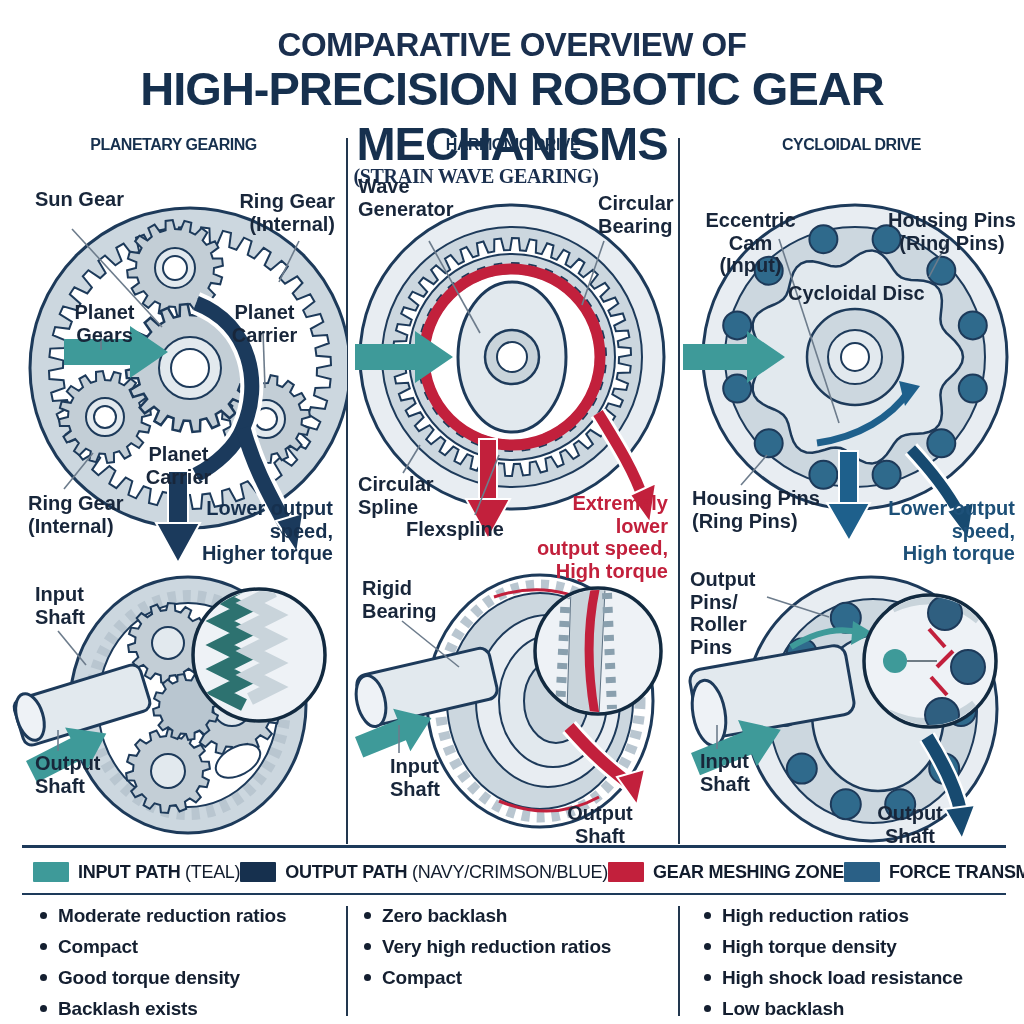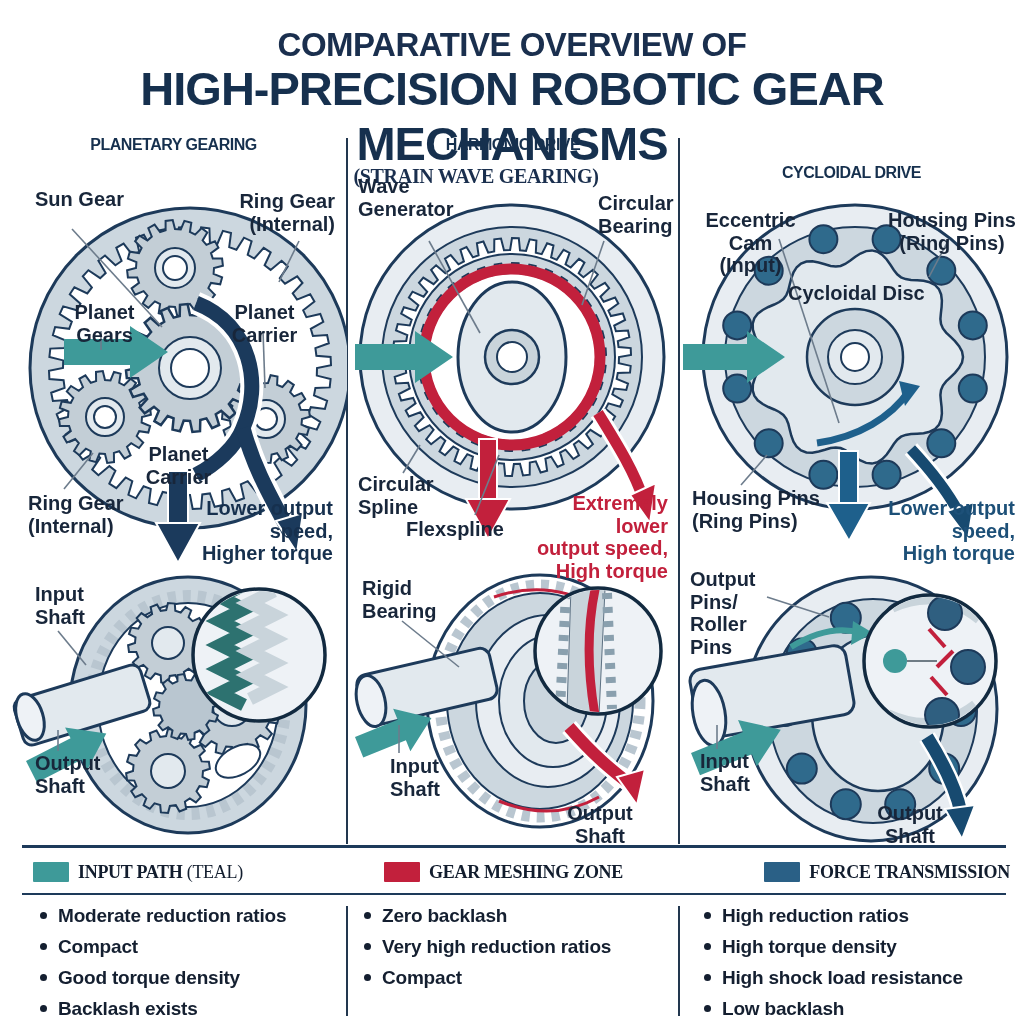--- a/index.html
+++ b/index.html
@@ -19,41 +19,41 @@
   .vdiv{width:2px;background:#22374f;}
   .lbl{position:absolute;font-size:20px;font-weight:700;line-height:1.13;color:#18263a;white-space:pre-line;}
   .ctr{text-align:center;margin-top:20px;}
   .rgt{text-align:right;}
   .navytxt{color:#16304e;}
   .crimtxt{color:#c2203c;}
   .bluetxt{color:#1d5078;}
   .rule{left:22px;right:18px;background:#1d3a5a;}
   .legendrow{left:33px;right:14px;top:857px;height:30px;display:flex;
              justify-content:space-between;align-items:center;}
-  .legitem{display:flex;align-items:center;gap:9px;font-family:Liberation Serif, serif;}
+  .legitem{display:flex;align-items:center;gap:9px;}
   .sw{width:36px;height:20px;display:inline-block;border-radius:1px;}
   .legtxt{font-size:18px;font-weight:700;letter-spacing:-0.3px;color:#121d2e;white-space:nowrap;}
   .legnote{font-weight:400;}
   .blist{top:903px;list-style:none;margin:0;padding:0;}
   .blist li{font-size:19px;font-weight:600;letter-spacing:-0.2px;color:#141f30;
             margin-bottom:6px;line-height:1.32;padding-left:20px;position:relative;}
   .blist li::before{content:"";position:absolute;left:2px;top:9px;width:7px;height:7px;
                     border-radius:50%;background:#141f30;}
   svg{display:block;}
 </style>
 </head>
 <body>
 
 <div class="abs title1">COMPARATIVE OVERVIEW OF</div>
 <div class="abs title2">HIGH-PRECISION ROBOTIC GEAR MECHANISMS</div>
 
 <div class="abs colhead" style="left:0;width:347px;">PLANETARY GEARING</div>
 <div class="abs colhead" style="left:347px;width:332px;">HARMONIC DRIVE</div>
 <div class="abs colsub" style="left:334px;width:284px;font-family:Liberation Serif, serif;">(STRAIN WAVE GEARING)</div>
-<div class="abs colhead" style="left:679px;width:345px;margin-top:28px;">CYCLOIDAL DRIVE</div>
+<div class="abs colhead" style="left:679px;width:345px;">CYCLOIDAL DRIVE</div>
 
 <div class="abs vdiv" style="left:346px;top:138px;height:706px;"></div>
 <div class="abs vdiv" style="left:678px;top:138px;height:706px;"></div>
 
 <svg class="abs" style="left:0;top:185px;" width="347" height="380" viewBox="0 0 347 380">
   <circle cx="190" cy="183" r="160" fill="#ccd7df" stroke="#1d3a5a" stroke-width="3"></circle>
   <path fill="#ffffff" stroke="#1d3a5a" stroke-width="2" d="M317.0 183.0L316.8 190.6L330.6 194.1L329.7 202.4L315.4 202.9L314.0 210.3L327.1 215.9L324.9 224.0L310.8 222.2L308.2 229.4L320.3 237.0L316.8 244.6L303.2 240.7L299.5 247.3L310.2 256.7L305.6 263.7L292.7 257.6L288.1 263.6L297.2 274.6L291.6 280.8L279.8 272.8L274.3 278.0L281.6 290.2L275.0 295.5L264.6 285.7L258.4 290.0L263.7 303.2L256.4 307.4L247.7 296.2L240.8 299.4L244.0 313.3L236.1 316.3L229.2 303.8L222.0 305.9L222.9 320.1L214.7 321.8L209.9 308.4L202.3 309.4L201.1 323.6L192.7 324.0L190.0 310.0L182.4 309.8L178.9 323.6L170.6 322.7L170.1 308.4L162.7 307.0L157.1 320.1L149.0 317.9L150.8 303.8L143.6 301.2L136.0 313.3L128.4 309.8L132.3 296.2L125.7 292.5L116.3 303.2L109.3 298.6L115.4 285.7L109.4 281.1L98.4 290.2L92.2 284.6L100.2 272.8L95.0 267.3L82.8 274.6L77.5 268.0L87.3 257.6L83.0 251.4L69.8 256.7L65.6 249.4L76.8 240.7L73.6 233.8L59.7 237.0L56.7 229.1L69.2 222.2L67.1 215.0L52.9 215.9L51.2 207.7L64.6 202.9L63.6 195.3L49.4 194.1L49.0 185.7L63.0 183.0L63.2 175.4L49.4 171.9L50.3 163.6L64.6 163.1L66.0 155.7L52.9 150.1L55.1 142.0L69.2 143.8L71.8 136.6L59.7 129.0L63.2 121.4L76.8 125.3L80.5 118.7L69.8 109.3L74.4 102.3L87.3 108.4L91.9 102.4L82.8 91.4L88.4 85.2L100.2 93.2L105.7 88.0L98.4 75.8L105.0 70.5L115.4 80.3L121.6 76.0L116.3 62.8L123.6 58.6L132.3 69.8L139.2 66.6L136.0 52.7L143.9 49.7L150.8 62.2L158.0 60.1L157.1 45.9L165.3 44.2L170.1 57.6L177.7 56.6L178.9 42.4L187.3 42.0L190.0 56.0L197.6 56.2L201.1 42.4L209.4 43.3L209.9 57.6L217.3 59.0L222.9 45.9L231.0 48.1L229.2 62.2L236.4 64.8L244.0 52.7L251.6 56.2L247.7 69.8L254.3 73.5L263.7 62.8L270.7 67.4L264.6 80.3L270.6 84.9L281.6 75.8L287.8 81.4L279.8 93.2L285.0 98.7L297.2 91.4L302.5 98.0L292.7 108.4L297.0 114.6L310.2 109.3L314.4 116.6L303.2 125.3L306.4 132.2L320.3 129.0L323.3 136.9L310.8 143.8L312.9 151.0L327.1 150.1L328.8 158.3L315.4 163.1L316.4 170.7L330.6 171.9L331.0 180.3Z"></path>
 
   <path fill="#c3ced6" stroke="#1d3a5a" stroke-width="2" d="M214.0 83.0L213.6 88.8L222.1 92.4L220.2 99.3L211.0 97.9L208.4 103.1L214.9 109.7L210.5 115.3L202.6 110.6L198.2 114.4L201.7 122.9L195.4 126.4L189.9 119.0L184.4 120.8L184.4 130.1L177.3 130.9L175.0 122.0L169.2 121.6L165.6 130.1L158.7 128.2L160.1 119.0L154.9 116.4L148.3 122.9L142.7 118.5L147.4 110.6L143.6 106.2L135.1 109.7L131.6 103.4L139.0 97.9L137.2 92.4L127.9 92.4L127.1 85.3L136.0 83.0L136.4 77.2L127.9 73.6L129.8 66.7L139.0 68.1L141.6 62.9L135.1 56.3L139.5 50.7L147.4 55.4L151.8 51.6L148.3 43.1L154.6 39.6L160.1 47.0L165.6 45.2L165.6 35.9L172.7 35.1L175.0 44.0L180.8 44.4L184.4 35.9L191.3 37.8L189.9 47.0L195.1 49.6L201.7 43.1L207.3 47.5L202.6 55.4L206.4 59.8L214.9 56.3L218.4 62.6L211.0 68.1L212.8 73.6L222.1 73.6L222.9 80.7Z"></path>
   <circle cx="175" cy="83" r="20" fill="#e2e9ee" stroke="#1d3a5a" stroke-width="2"></circle>
@@ -338,20 +338,24 @@
 <div class="lbl ctr" style="left:855px;width:110px;top:782px;">Output
 Shaft</div>
 
 <div class="abs rule" style="top:845px;height:3px;"></div>
 <div class="abs legendrow">
   <div class="legitem">
     <span class="sw" style="background: rgb(62, 154, 153);"></span>
     <span class="legtxt"><b>INPUT PATH</b> <span class="legnote">(TEAL)</span></span>
   </div>
   <div class="legitem">
+    <span class="sw" style="background: rgb(22, 48, 78);"></span>
+    <span class="legtxt"><b>OUTPUT PATH</b> <span class="legnote">(NAVY/CRIMSON/BLUE)</span></span>
+  </div>
+  <div class="legitem">
     <span class="sw" style="background: rgb(194, 32, 60);"></span>
     <span class="legtxt"><b>GEAR MESHING ZONE</b></span>
   </div>
   <div class="legitem">
     <span class="sw" style="background: rgb(42, 96, 134);"></span>
     <span class="legtxt"><b>FORCE TRANSMISSION</b></span>
   </div>
 </div>
 <div class="abs rule" style="top:893px;height:2px;"></div>
 

